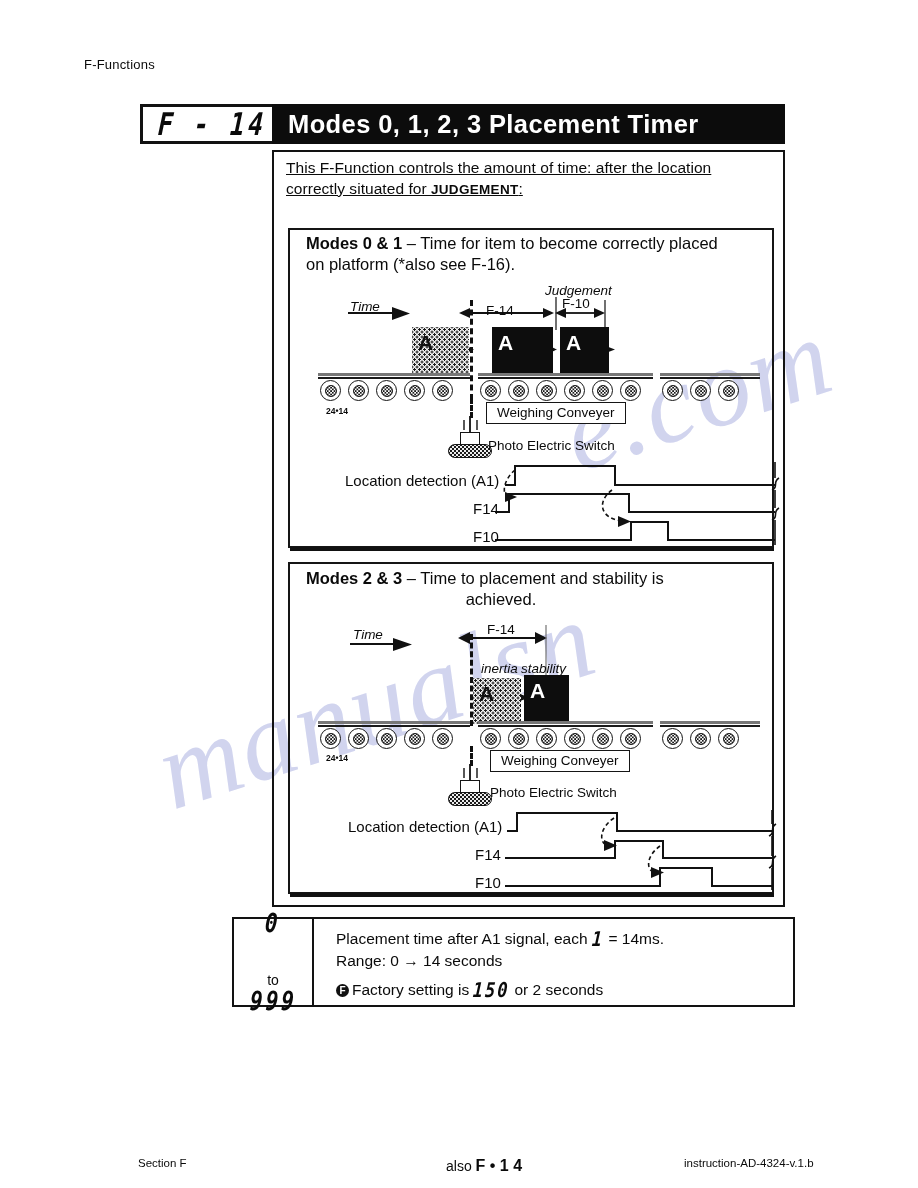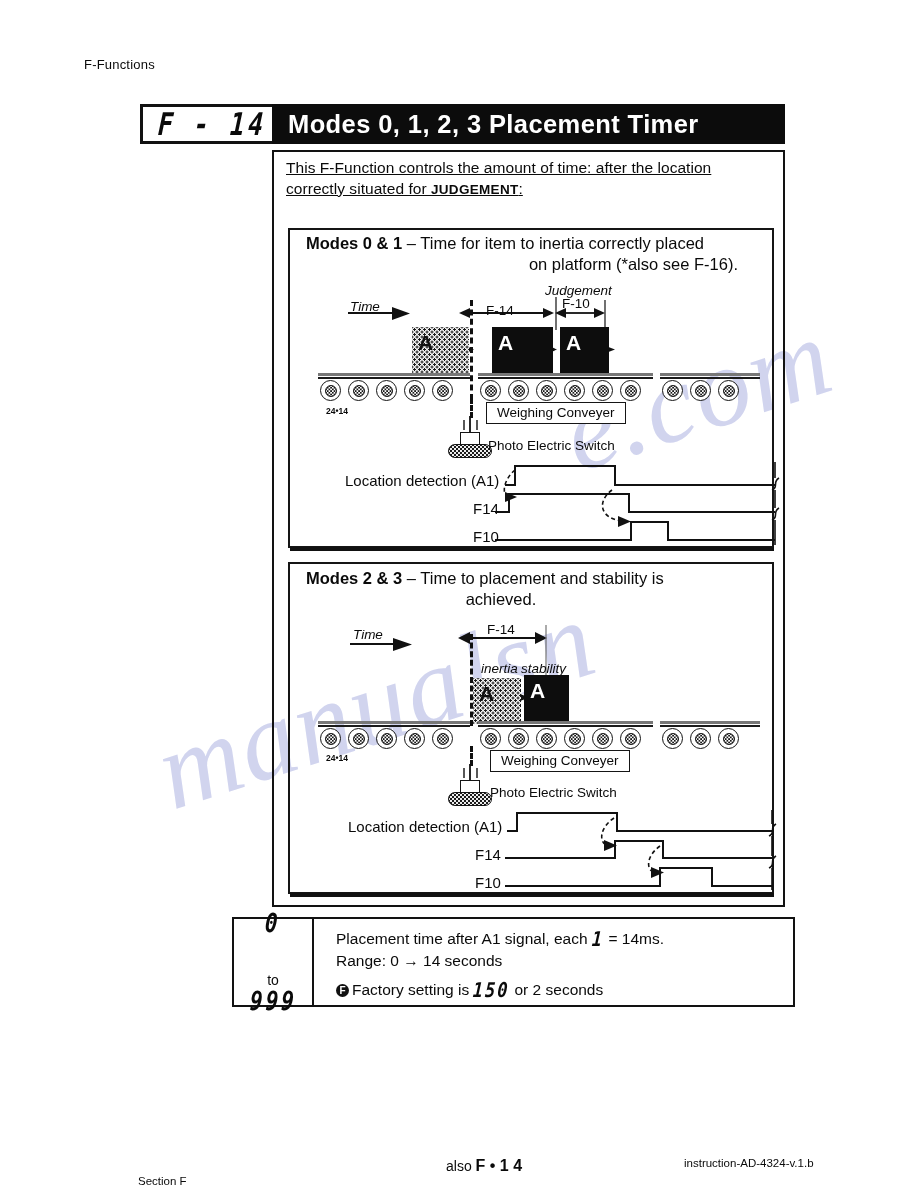--- a/index.html
+++ b/index.html
@@ -114,21 +114,21 @@
   .panel2 { left: 288px; top: 562px; width: 486px; height: 332px; }
 
   .panel-head {
     position: absolute;
     text-align: center;
     font-size: 16.5px;
     line-height: 21px;
   }
   .panel-head b { font-weight: 700; }
   .p1head { left: 298px; top: 233px; width: 468px; text-align: left; padding-left: 8px; box-sizing: border-box; }
-  .p1head .l2 { display:block; text-align:right; padding-right:28px; }
+  .p1head .l2 { display:block; text-align:left; padding-right:28px; }
   .p2head { left: 298px; top: 568px; width: 468px; text-align: left; padding-left: 8px; box-sizing: border-box; }
   .p2head .l2 { display:block; text-align:center; padding-right:70px; }
 
   
   .lbl {
     position: absolute;
     font-size: 13.5px;
     white-space: nowrap;
   }
   .lbl-i { font-style: italic; }
@@ -260,21 +260,21 @@
     vertical-align: 1px;
     margin-right: 3px;
   }
 
   
   .footer {
     position: absolute;
     left: 0; top: 1157px; width: 918px;
     font-size: 11.5px;
   }
-  .footer .sec { position: absolute; left: 138px; margin-top: 18px; }
+  .footer .sec { position: absolute; left: 138px; }
   .footer .pg  { position: absolute; left: 446px; font-size: 14px; }
   .footer .pg b { font-size: 16px; }
   .footer .ins { position: absolute; left: 684px; }
 </style>
 </head>
 <body>
 
 <div class="watermark wm1">manualsn</div>
 <div class="watermark wm2">e.com</div>
 
@@ -291,21 +291,21 @@
 <div class="mainbox"></div>
 
 <div class="intro">
   <div>This F-Function controls the amount of time: after the location</div>
   <div><span>correctly situated for </span><span class="sc">JUDGEMENT</span><span>:</span></div>
 </div>
 
 <div class="panel panel1"></div>
 
 <div class="panel-head p1head">
-  <b>Modes 0 &amp; 1</b><span> – </span><span>Time for item to inertia correctly placed</span>
+  <b>Modes 0 &amp; 1</b><span> – </span><span>Time for item to become correctly placed</span>
   <span class="l2">on platform (*also see F-16).</span>
 </div>
 
 <svg class="svglayer" width="918" height="1188">
 
   <line x1="348" y1="313" x2="392" y2="313" stroke="#111" stroke-width="2"></line>
   <polygon points="392,307 410,313.5 392,320" fill="#111"></polygon>
 
   <line x1="470" y1="313" x2="543" y2="313" stroke="#111" stroke-width="1.8"></line>
   <polygon points="470,308 459,313 470,318" fill="#111"></polygon>

